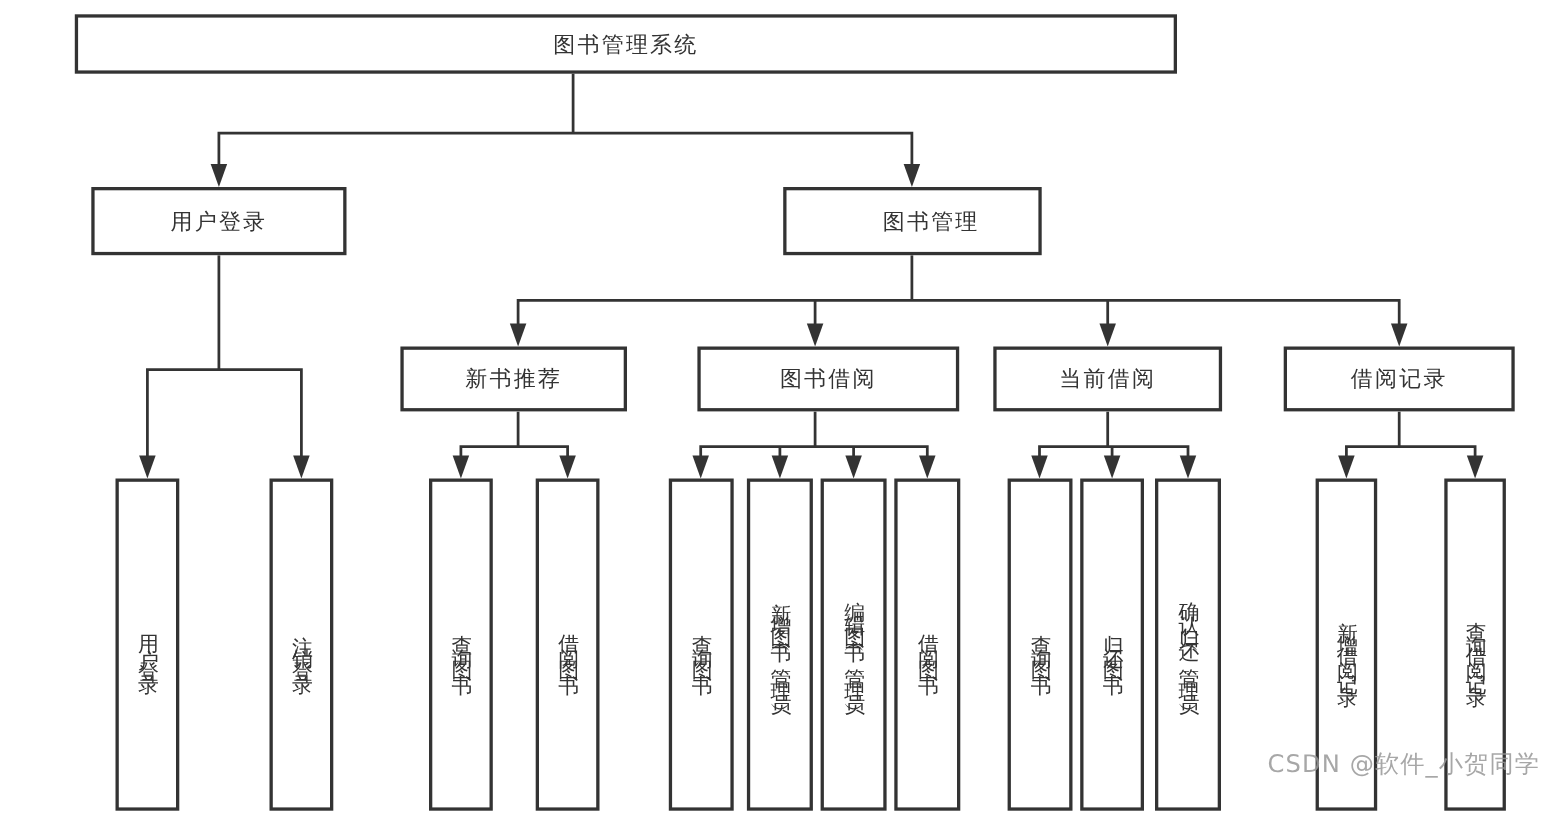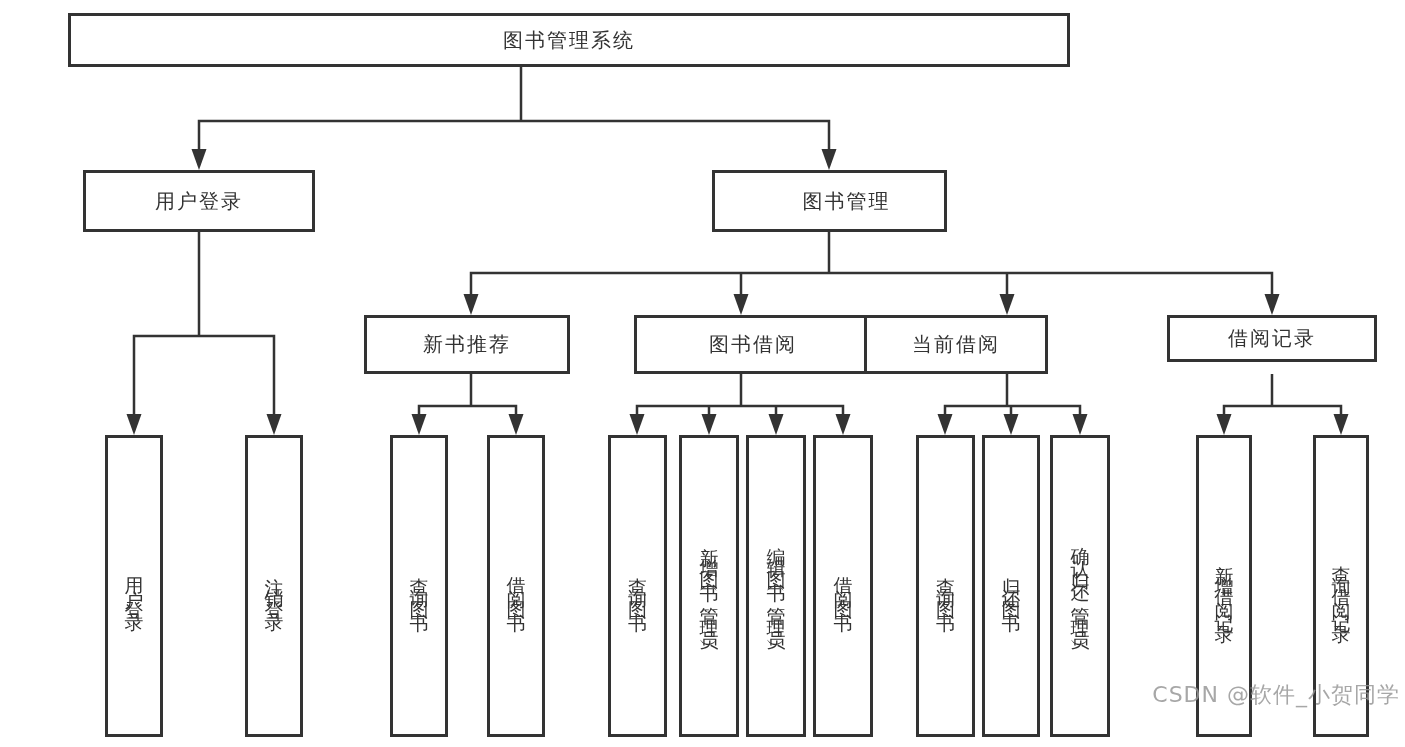--- a/index.html
+++ b/index.html
@@ -19,22 +19,22 @@
   .vleaf .vtext {
     writing-mode: vertical-rl; text-orientation: mixed;
     font-size: 19px; letter-spacing: 12px; line-height: 1.05; color: #333333;
   }
   
   .n-root   { left: 20px;   top: 13px;  width: 1002px; height: 54px; margin-left: 48px; }
   .n-login  { left: 83px;   top: 170px; width: 232px;  height: 62px; }
   .n-mgmt   { left: 712px;  top: 170px; width: 235px;  height: 62px; padding-left: 34px; }
   .n-rec    { left: 364px;  top: 315px; width: 206px;  height: 59px; }
   .n-bor    { left: 634px;  top: 315px; width: 238px;  height: 59px; }
-  .n-cur    { left: 864px;  top: 315px; width: 184px;  height: 59px; }
-  .n-recd   { left: 1167px; top: 315px; width: 210px;  height: 47px; }
+  .n-cur    { left: 903px;  top: 315px; width: 208px;  height: 59px; }
+  .n-recd   { left: 1167px; top: 315px; width: 210px;  height: 59px; }
   .leaf     { top: 435px; height: 302px; }
   .l-u1 { left: 105px;  width: 58px; }
   .l-u2 { left: 245px;  width: 58px; }
   .l-n1 { left: 390px;  width: 58px; }
   .l-n2 { left: 487px;  width: 58px; }
   .l-b1 { left: 608px;  width: 59px; }
   .l-b2 { left: 679px;  width: 60px; }
   .l-b3 { left: 746px;  width: 60px; }
   .l-b4 { left: 813px;  width: 60px; }
   .l-c1 { left: 916px;  width: 59px; }

